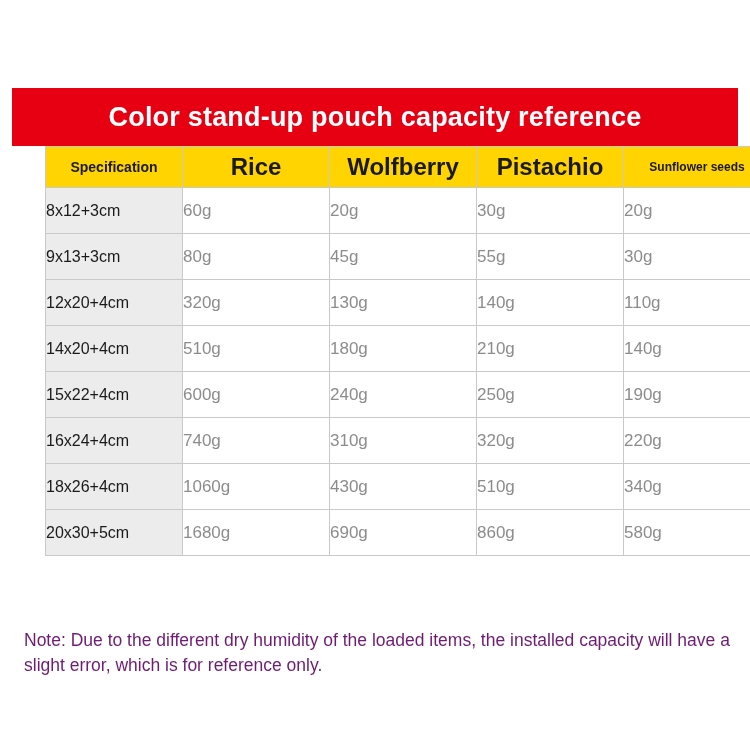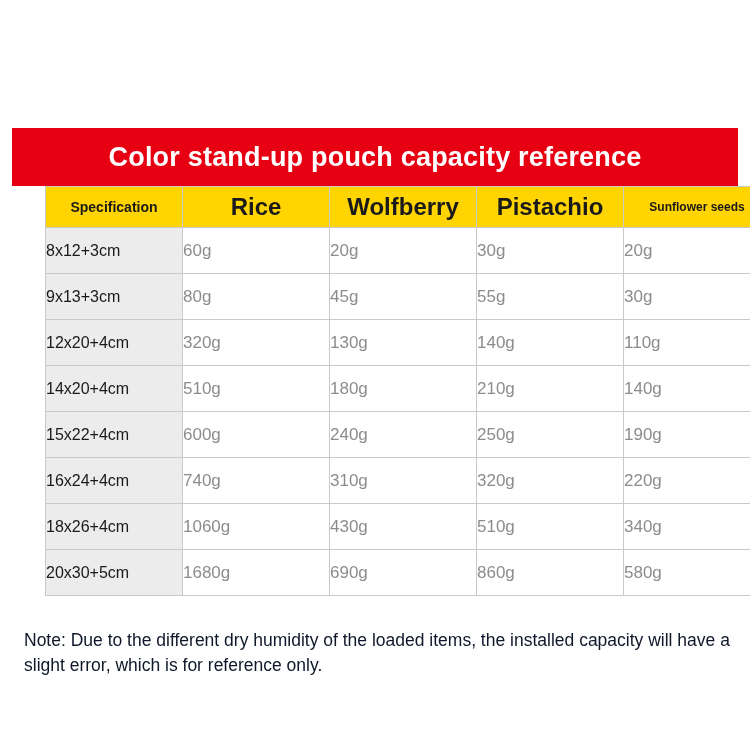--- a/index.html
+++ b/index.html
@@ -24,21 +24,20 @@
     left: 12px;
     top: 88px;
     width: 726px;
   }
   .title-bar {
     background: #e60012;
     height: 58px;
     display: flex;
     align-items: center;
     justify-content: center;
-    margin-top: 40px;
   }
   .title-text {
     color: #ffffff;
     font-size: 27px;
     font-weight: bold;
     letter-spacing: 0.2px;
     text-align: center;
     white-space: nowrap;
   }
   table.cap {
@@ -85,21 +84,21 @@
     font-weight: normal;
     width: 136px;
   }
   .note {
     position: absolute;
     left: 24px;
     top: 628px;
     width: 706px;
     font-size: 17.5px;
     line-height: 1.45;
-    color: #0f172a;
+    color: #701a75;
   }
 </style>
 </head>
 <body>
 
 <div class="page">
 
   <div class="sheet">
 
     <div class="title-bar">

